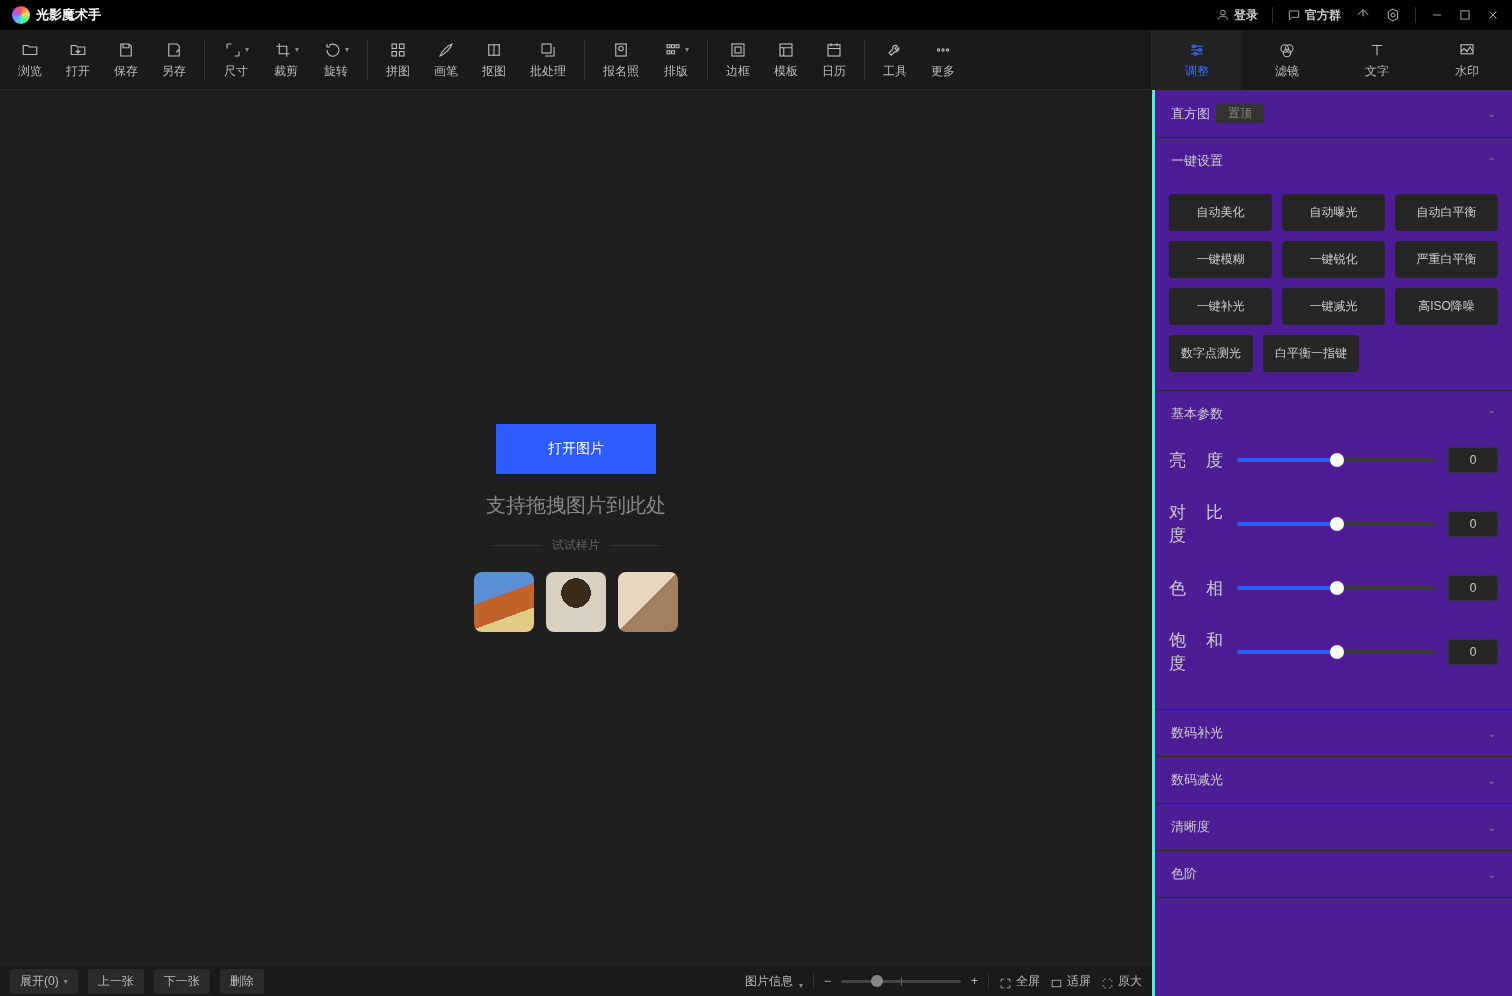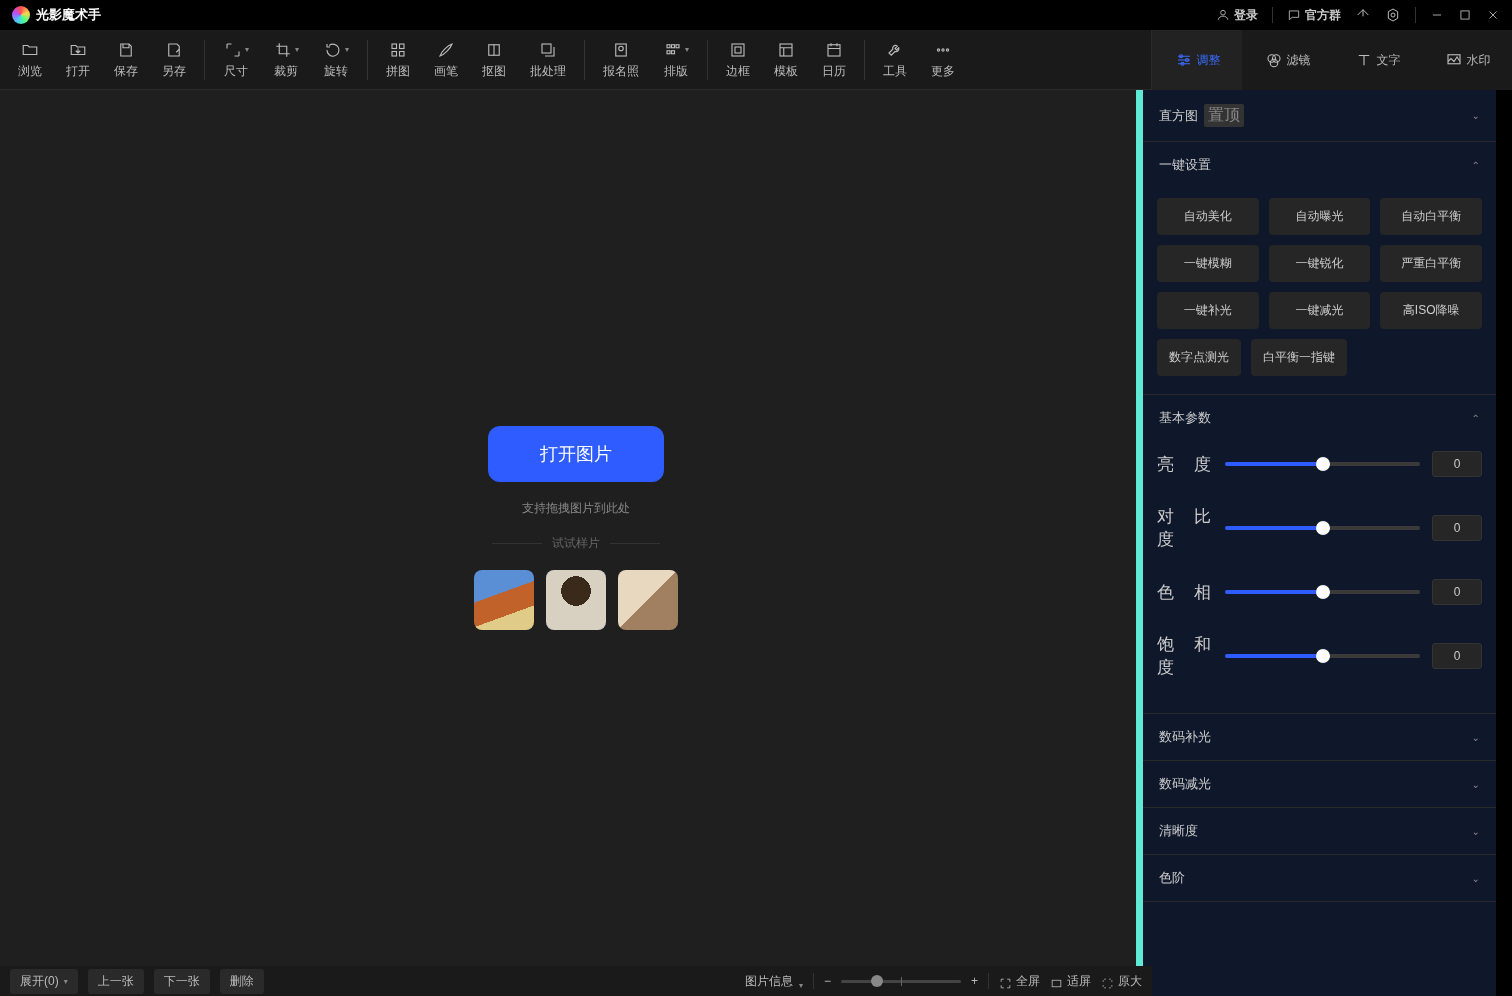--- a/index.html
+++ b/index.html
@@ -17,47 +17,47 @@
 
 .toolbar { height: 60px; background: #1a1a1a; display: flex; align-items: center; padding: 0 6px; border-bottom: 1px solid #2a2a2a; }
 .tool-group { display: flex; align-items: center; }
 .tool-btn { display: flex; flex-direction: column; align-items: center; justify-content: center; gap: 3px; padding: 4px 12px; color: #bbb; font-size: 12px; cursor: pointer; height: 56px; }
 .tool-ico { height: 20px; display: flex; align-items: center; justify-content: center; }
 .tool-sep { width: 1px; height: 40px; background: #333; margin: 0 6px; }
 .tool-caret { font-size: 8px; color: #888; margin-left: 2px; }
 
 
 .right-tabs { position: absolute; top: 30px; right: 0; display: flex; height: 60px; background: #1a1a1a; border-left: 1px solid #2a2a2a; }
-.rtab { width: 90px; display: flex; flex-direction: row; align-items: center; justify-content: center; gap: 3px; font-size: 12px; color: #bbb; cursor: pointer; }
+.rtab { width: 90px; display: flex; flex-direction: column; align-items: center; justify-content: center; gap: 3px; font-size: 12px; color: #bbb; cursor: pointer; }
 .rtab.active { background: #222; color: #3a6cff; }
 .rtab .tool-ico svg { stroke: currentColor; }
 
 
 .subbar { position: absolute; top: 90px; right: 363px; height: 30px; display: flex; align-items: center; gap: 18px; padding: 0 12px; font-size: 12px; color: #999; }
 .subbar .sb-item { display: flex; align-items: center; gap: 4px; cursor: pointer; }
 .subbar .sb-sep { width: 1px; height: 16px; background: #333; }
 
 
 .canvas-area { position: absolute; top: 90px; left: 0; right: 360px; bottom: 30px; background: #1f1f1f; display: flex; flex-direction: column; align-items: center; justify-content: center; gap: 18px; }
-.open-btn { background: #2e5cff; color: #fff; border: none; padding: 16px 52px; font-size: 18px; border-radius: 12px; cursor: pointer; }
-.drag-hint { color: #888; font-size: 12px; }
+.open-btn { background: #2e5cff; color: #fff; border: none; padding: 16px 52px; font-size: 14px; border-radius: 0; cursor: pointer; }
+.drag-hint { color: #888; font-size: 20px; }
 .sample-label { color: #666; font-size: 12px; display: flex; align-items: center; gap: 10px; }
 .sample-label::before, .sample-label::after { content: ""; display: block; width: 50px; height: 1px; background: #333; }
 .samples { display: flex; gap: 12px; }
 .sample-thumb { width: 60px; height: 60px; border-radius: 8px; cursor: pointer; }
 .s1 { background: linear-gradient(160deg,#5a8fd6 40%,#c1622a 40% 70%,#e0cc88 70%); }
 .s2 { background: radial-gradient(circle at 50% 35%,#3a2a1a 0 30%,#d8d0c0 30%); }
 .s3 { background: linear-gradient(135deg,#e8d8c0 50%,#a08060 50%); }
 
 
-.right-panel { position: absolute; top: 90px; right: 16px; width: 360px; bottom: 0; background: #0f172a; overflow-y: auto; border-left: 7px solid #5eead4; }
+.right-panel { position: absolute; top: 90px; right: 0; width: 360px; bottom: 0; background: #4c1d95; overflow-y: auto; border-left: 3px solid #5eead4; }
 .panel-section { border-bottom: 1px solid #2a2a2a; }
 .panel-header { display: flex; align-items: center; justify-content: space-between; padding: 14px 16px; font-size: 13px; color: #ccc; cursor: pointer; }
 .panel-header .ph-left { display: flex; align-items: center; gap: 6px; }
-.pin-badge { background: #333; color: #888; font-size: 16px; padding: 1px 4px; border-radius: 2px; }
+.pin-badge { background: #333; color: #888; font-size: 12px; padding: 1px 12px; border-radius: 2px; }
 .chev { font-size: 10px; color: #888; }
 .panel-body { padding: 10px 14px 18px; }
 
 .preset-grid { display: grid; grid-template-columns: repeat(3,1fr); gap: 10px; }
 .preset-grid.two { grid-template-columns: auto auto; justify-content: start; }
 .preset-btn { background: #262626; color: #ccc; border: none; padding: 10px 4px; font-size: 12px; border-radius: 4px; cursor: pointer; }
 
 .slider-row { display: flex; align-items: center; gap: 12px; margin-bottom: 28px; }
 .slider-row:last-of-type { margin-bottom: 16px; }
 .slider-label { width: 56px; font-size: 17px; color: #ccc; letter-spacing: 2px; text-align: justify; text-align-last: justify; }

